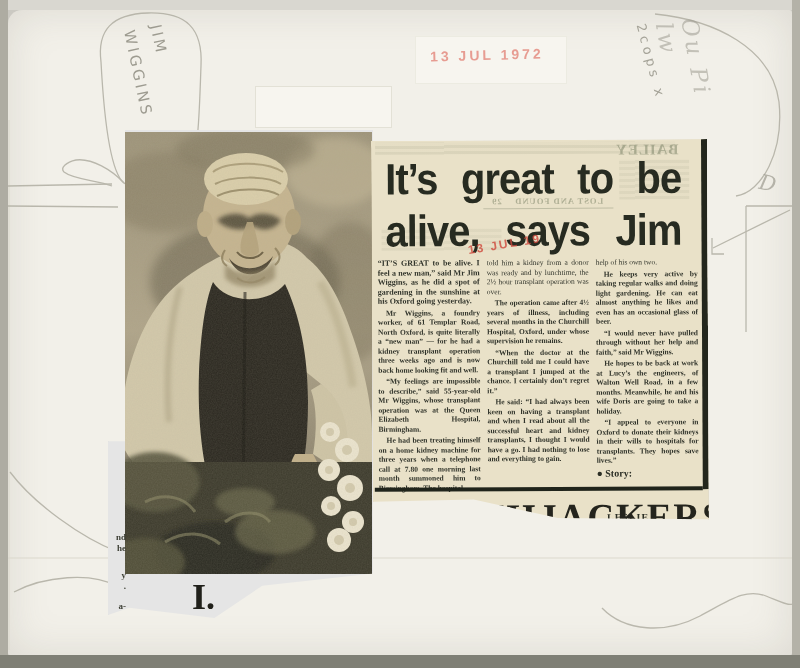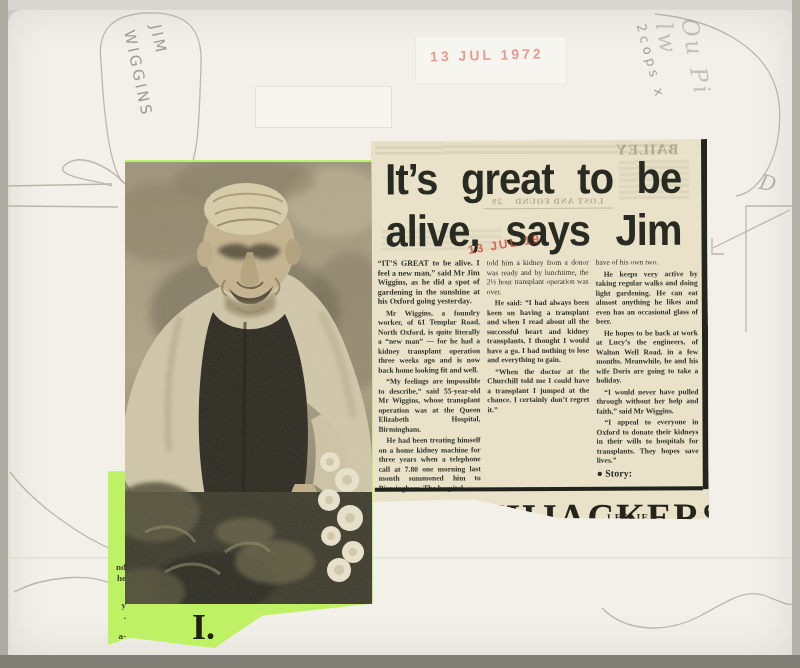--- a/index.html
+++ b/index.html
@@ -21,21 +21,21 @@
   .hand-copies{font-size:13px;letter-spacing:4px;transform:rotate(75deg);color:#a5a398;}
   .hand-initials{font-family:"DejaVu Serif",serif;font-style:italic;font-size:23px;
                  letter-spacing:3px;transform:rotate(80deg);opacity:.55;}
   .hand-d{font-family:"DejaVu Serif",serif;font-style:italic;font-size:21px;
           transform:rotate(12deg);opacity:.7;}
   
   .stamp{font-family:"Liberation Sans",sans-serif;font-weight:700;white-space:nowrap;}
   .stamp-top{font-size:14px;letter-spacing:3px;color:rgba(224,122,110,.72);transform:rotate(-1.5deg);}
   .stamp-clip{font-size:12px;letter-spacing:2px;color:rgba(206,72,60,.8);transform:rotate(-9deg);}
   
-  .photo-wrap{left:108px;top:160px;width:266px;height:490px;background:#bef264;
+  .photo-wrap{left:108px;top:130px;width:266px;height:490px;background:#e5e5e5;
       clip-path:polygon(6.4% 0,99.6% 0,99.6% 90.5%,58% 93%,40% 99.6%,8% 97.5%,0 99%,0 63.5%,6.4% 63.5%);
       box-shadow:1px 2px 4px rgba(80,75,60,.3);}
   .strip-frags{left:0;top:402px;width:18px;text-align:right;font-weight:700;font-size:9px;
       line-height:11px;color:#3c3e34;}
   .strip-frags div{margin:0;}
   .caption-I{left:84px;top:446px;font-weight:700;font-size:36px;color:#20201a;
       font-family:"Liberation Serif",serif;}
   
   .article{left:372px;top:140px;width:336px;height:382px;background:#e9e1c8;overflow:hidden;
       transform:rotate(-0.3deg);
@@ -218,28 +218,29 @@
 
     <div class="abs cols">
       <div class="col">
         <p class="lede">“IT’S GREAT to be alive. I feel a new man,” said Mr Jim Wiggins, as he did a spot of gardening in the sunshine at his Oxford going yesterday.</p>
         <p>Mr Wiggins, a foundry worker, of 61 Templar Road, North Oxford, is quite literally a “new man” — for he had a kidney transplant operation three weeks ago and is now back home looking fit and well.</p>
         <p>“My feelings are impossible to describe,” said 55-year-old Mr Wiggins, whose transplant operation was at the Queen Elizabeth Hospital, Birmingham.</p>
         <p>He had been treating himself on a home kidney machine for three years when a telephone call at 7.80 one morning last month summoned him to Birmingham. The hospital</p>
       </div>
       <div class="col">
         <p>told him a kidney from a donor was ready and by lunchtime, the 2½ hour transplant operation was over.</p>
+        <p>The operation came after 4½ years of illness, including several months in the Churchill Hospital, Oxford, under whose supervision he remains.</p>
+        <p>“When the doctor at the Churchill told me I could have a transplant I jumped at the chance. I certainly don’t regret it.”</p>
         <p>He said: “I had always been keen on having a transplant and when I read about all the successful heart and kidney transplants, I thought I would have a go. I had nothing to lose and everything to gain.</p>
-        <p>“When the doctor at the Churchill told me I could have a transplant I jumped at the chance. I certainly don’t regret it.”</p>
       </div>
       <div class="col">
-        <p>have of his own two.</p>
+        <p>help of his own two.</p>
         <p>He keeps very active by taking regular walks and doing light gardening. He can eat almost anything he likes and even has an occasional glass of beer.</p>
+        <p>“I would never have pulled through without her help and faith,” said Mr Wiggins.</p>
         <p>He hopes to be back at work at Lucy’s the engineers, of Walton Well Road, in a few months. Meanwhile, he and his wife Doris are going to take a holiday.</p>
-        <p>“I would never have pulled through without her help and faith,” said Mr Wiggins.</p>
         <p>“I appeal to everyone in Oxford to donate their kidneys in their wills to hospitals for transplants. They hopes save lives.”</p>
         <div class="credits">
           <div><span>●</span> <span>Story:</span></div>
           <div class="credit-name">LESLIE PALMER</div>
           <div><span>●</span> <span>Picture:</span></div>
           <div class="credit-name">ATHAR CHAUDHRY</div>
         </div>
       </div>
     </div>
 

